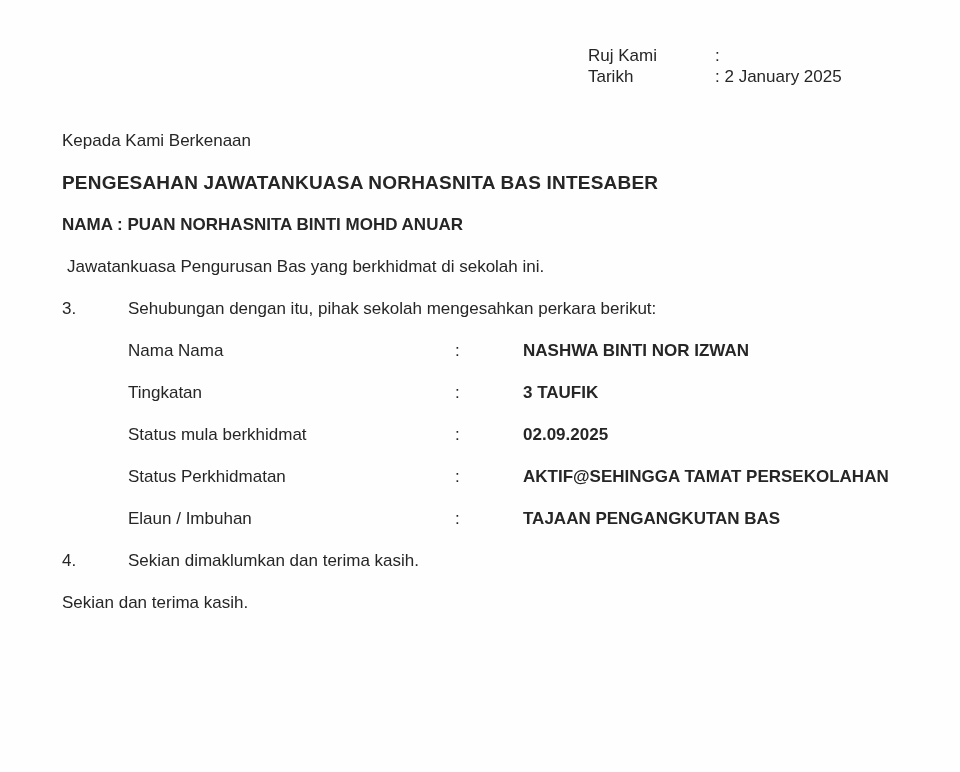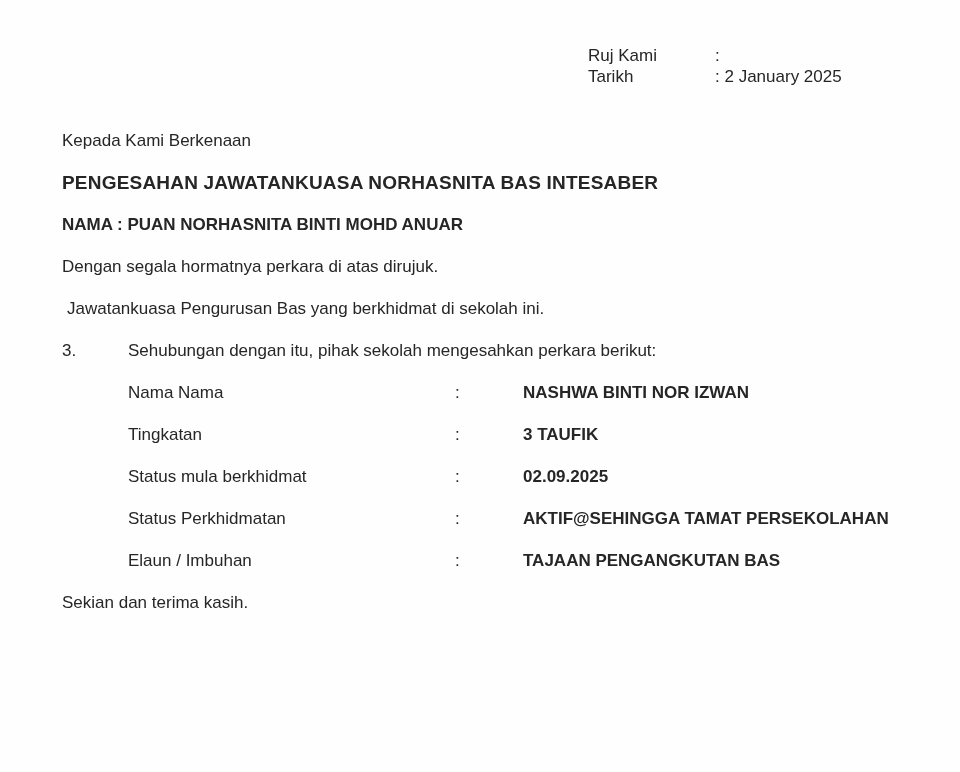--- a/index.html
+++ b/index.html
@@ -59,21 +59,20 @@
     <div class="line">Kepada Kami Berkenaan</div>
 
 
     <div class="line title">PENGESAHAN JAWATANKUASA NORHASNITA BAS INTESABER</div>
 
     <div class="line b">
       <span class="nama-label">NAMA</span><span>:</span>
       <span>PUAN NORHASNITA BINTI MOHD ANUAR</span>
     </div>
 
-    <div class="line">Dengan segala hormatnya perkara di atas dirujuk.</div>
 
 
     <div class="line cont">Jawatankuasa Pengurusan Bas yang berkhidmat di sekolah ini.</div>
 
     <div class="line">
       <span class="num">3.</span><span>Sehubungan dengan itu, pihak sekolah mengesahkan perkara berikut:</span>
     </div>
 
     <div class="line detail-row">
       <span class="d-label">Nama Nama</span><span class="d-sep">:</span><span class="d-value">NASHWA BINTI NOR IZWAN</span>
@@ -88,17 +87,20 @@
     </div>
 
     <div class="line detail-row">
       <span class="d-label">Status Perkhidmatan</span><span class="d-sep">:</span><span class="d-value">AKTIF@SEHINGGA TAMAT PERSEKOLAHAN</span>
     </div>
 
     <div class="line detail-row">
       <span class="d-label">Elaun / Imbuhan</span><span class="d-sep">:</span><span class="d-value">TAJAAN PENGANGKUTAN BAS</span>
     </div>
 
+    <div class="line">
+      <span class="num">4.</span><span>Sekian dimaklumkan dan terima kasih.</span>
+    </div>
 
     <div class="line">Sekian dan terima kasih.</div>
 
   </div>
 </div>
 
 </body></html>

